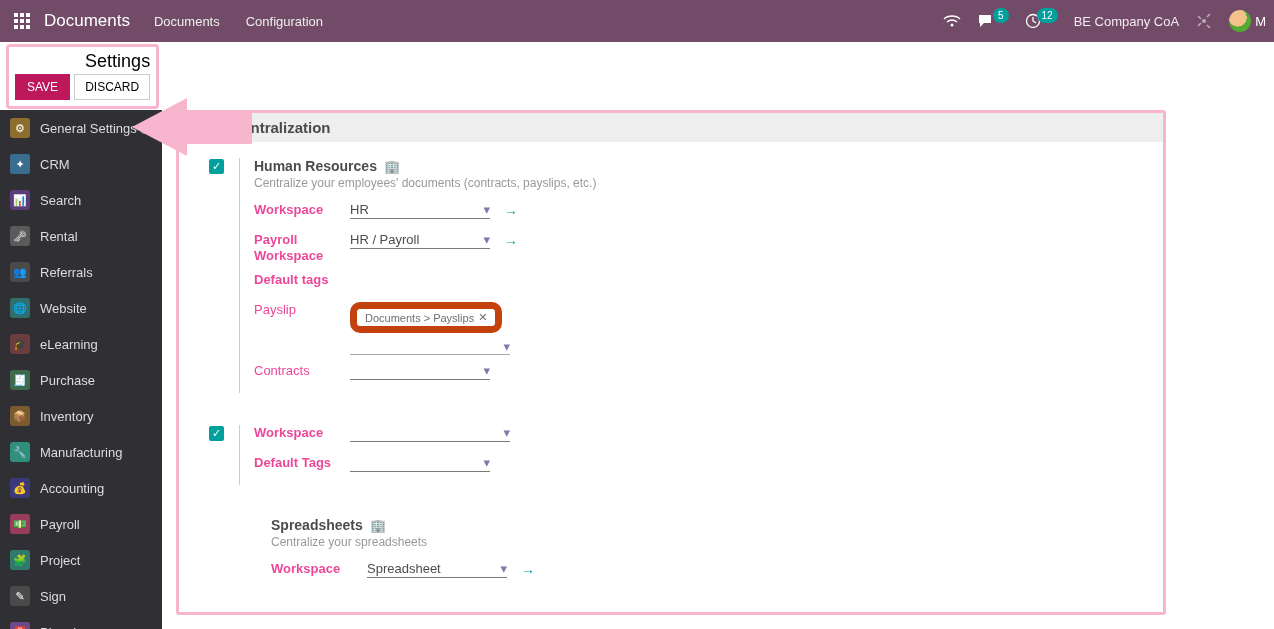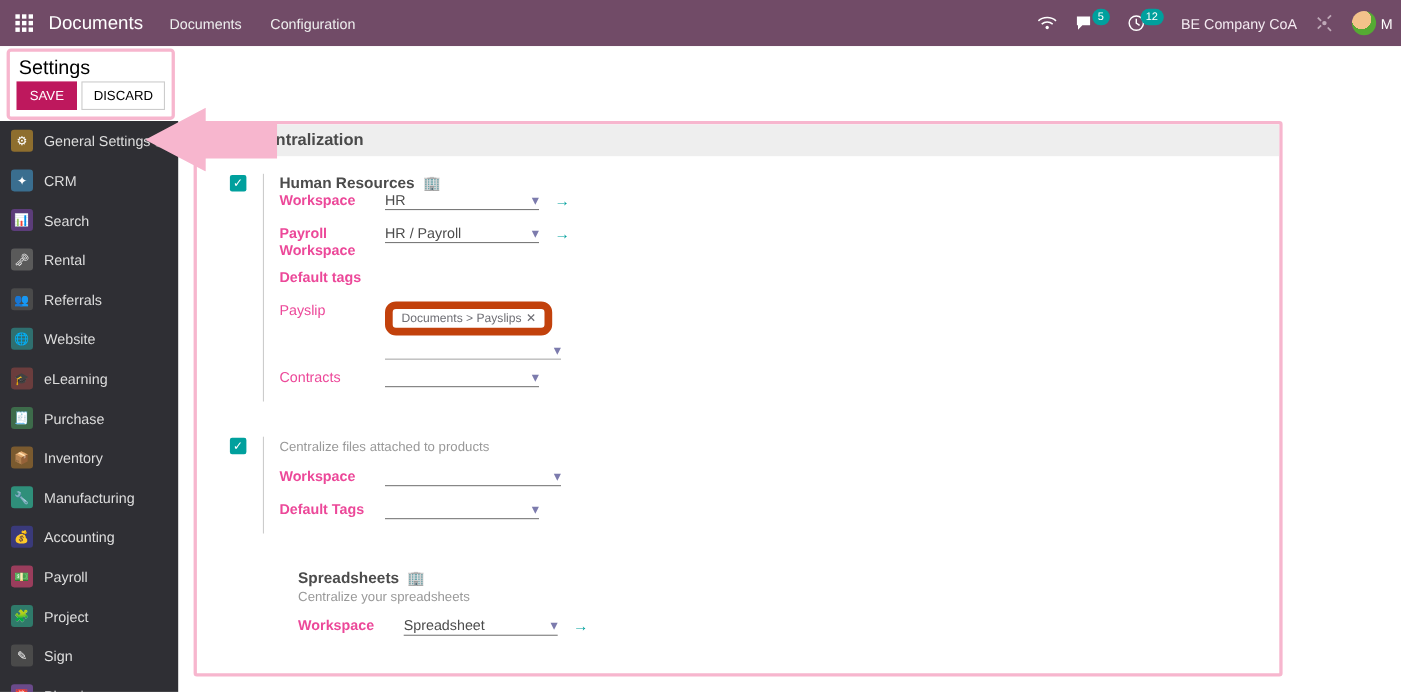--- a/index.html
+++ b/index.html
@@ -14,21 +14,21 @@
     .app-name { font-size: 17px; font-weight: 500; margin: 0 8px 0 2px; }
     .top-menu { font-size: 13px; color: #eee; padding: 0 10px; cursor: pointer; }
     .topbar .spacer { flex: 1; }
     .topbar .right { display: flex; align-items: center; gap: 16px; }
     .top-icon { font-size: 16px; color: #fff; cursor: pointer; position: relative; display: flex; align-items: center; }
     .badge-green { background: #00A09D; color: #fff; font-size: 10px; border-radius: 9px; padding: 0 5px; height: 15px; line-height: 15px; margin-left: -4px; position: relative; top: -6px; }
     .company-name { font-size: 13px; color: #f4eaf1; }
 
     
     .settings-header { height: 68px; display: flex; align-items: center; padding: 8px 6px; position: relative; background: #fff; }
-    .settings-box { border: 3px solid #f7b6ce; border-radius: 4px; padding: 4px 6px 6px 6px; display: flex; flex-direction: column; gap: 0; position: relative; z-index: 2; }
+    .settings-box { border: 3px solid #f7b6ce; border-radius: 4px; padding: 4px 6px 6px 6px; display: flex; flex-direction: column; gap: 0; position: relative; z-index: 2; align-items: flex-end; }
     .settings-box h2 { font-size: 18px; font-weight: 400; margin: 0 0 2px 2px; }
     .btn-row { display: flex; gap: 4px; }
     .btn-save { background: #be185d; color: #fff; border: none; padding: 5px 12px; font-size: 12px; cursor: pointer; }
     .btn-discard { background: #fff; border: 1px solid #ccc; color: #000000; padding: 5px 10px; font-size: 12px; cursor: pointer; }
     .big-arrow { position: absolute; left: 132px; top: 56px; z-index: 1; }
     .unsaved { position: absolute; left: 140px; top: 80px; font-size: 13px; color: #888; z-index: 0; }
     .search-box { position: absolute; right: 280px; top: 50px; }
     .search-box input { width: 320px; padding: 4px 6px; font-size: 13px; border: none; border-bottom: 1px solid #ccc; color: #666; outline: none; }
 
     
@@ -213,20 +213,21 @@
 
         <div class="panel-content">
 
           <div class="block">
             <div class="chk"><span class="chkbox">✓</span></div>
             <div class="content">
               <div class="block-title">
                 <span>Human Resources</span>
                 <span class="copy-ico">🏢</span>
               </div>
+              <div class="block-desc">Centralize your employees' documents (contracts, payslips, etc.)</div>
 
               <div class="fieldrow">
                 <div class="lbl">Workspace</div>
                 <div class="sel-wrap">
                   <span>HR</span>
                     <span class="sel-drop">▾</span>
                 </div>
                 <span class="ext-arrow">→</span>
               </div>
 
@@ -260,21 +261,20 @@
                   <span>&nbsp;</span>
                     <span class="sel-drop">▾</span>
                 </div>
               </div>
             </div>
           </div>
 
           <div class="block">
             <div class="chk"><span class="chkbox">✓</span></div>
             <div class="content">
-              <div class="block-desc">Centralize files attached to products</div>
               <div class="fieldrow">
                 <div class="lbl">Workspace</div>
                 <div class="sel-wrap wide">
                   <span>&nbsp;</span>
                     <span class="sel-drop">▾</span>
                 </div>
               </div>
               <div class="fieldrow">
                 <div class="lbl">Default Tags</div>
                 <div class="sel-wrap">

